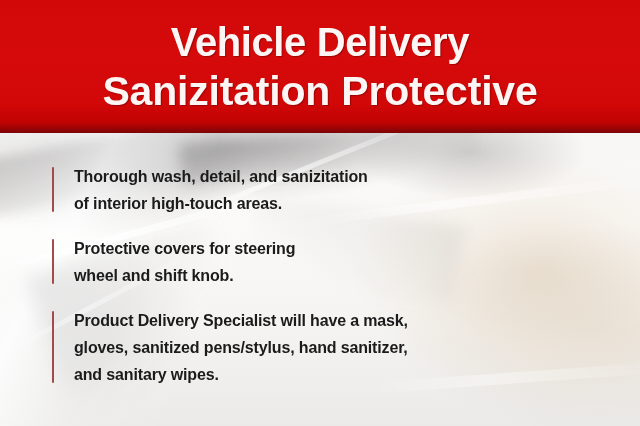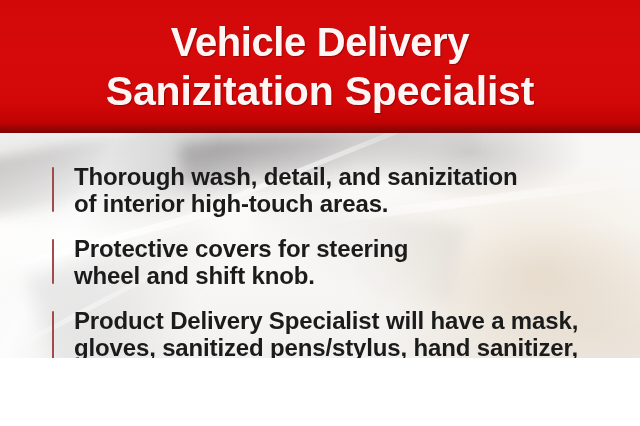--- a/index.html
+++ b/index.html
@@ -11,21 +11,21 @@
     width: 640px;
     height: 426px;
     overflow: hidden;
     font-family: "Liberation Sans", sans-serif;
     background: #ffffff;
   }
 
   .graphic {
     position: relative;
     width: 640px;
-    height: 358px;
+    height: 426px;
     overflow: hidden;
     background: #f0abfc;
   }
 
   
   .bg-photo {
     position: absolute;
     left: 0;
     top: 0;
     width: 640px;
@@ -225,21 +225,21 @@
     background: #a24b4b;
     border-radius: 1px;
   }
 
   .bullet-text {
     display: block;
     margin: 0;
     color: #1b1b1b;
     font-family: "Liberation Sans", sans-serif;
     font-weight: bold;
-    font-size: 24px;
+    font-size: 16px;
     line-height: 27px;
     letter-spacing: -0.15px;
     white-space: pre-line;
   }
 </style>
 </head>
 <body>
 
 <div class="graphic">
 
@@ -251,21 +251,21 @@
     <div class="bg-streak s1"></div>
     <div class="bg-streak s2"></div>
     <div class="bg-streak s3"></div>
     <div class="bg-streak s4"></div>
     <div class="bg-streak s5"></div>
   </div>
 
   <div class="header">
     <h1 class="header-title">
       <span class="title-line line1">Vehicle Delivery</span>
-      <span class="title-line line2">Sanizitation Specialist</span>
+      <span class="title-line line2">Sanizitation Protective</span>
     </h1>
   </div>
 
   <div class="body-area">
     <ul class="bullet-list">
 
       <li class="bullet-item">
         <span class="bullet-rule"></span>
         <span class="bullet-text">Thorough wash, detail, and sanizitation
 of interior high-touch areas.</span>

